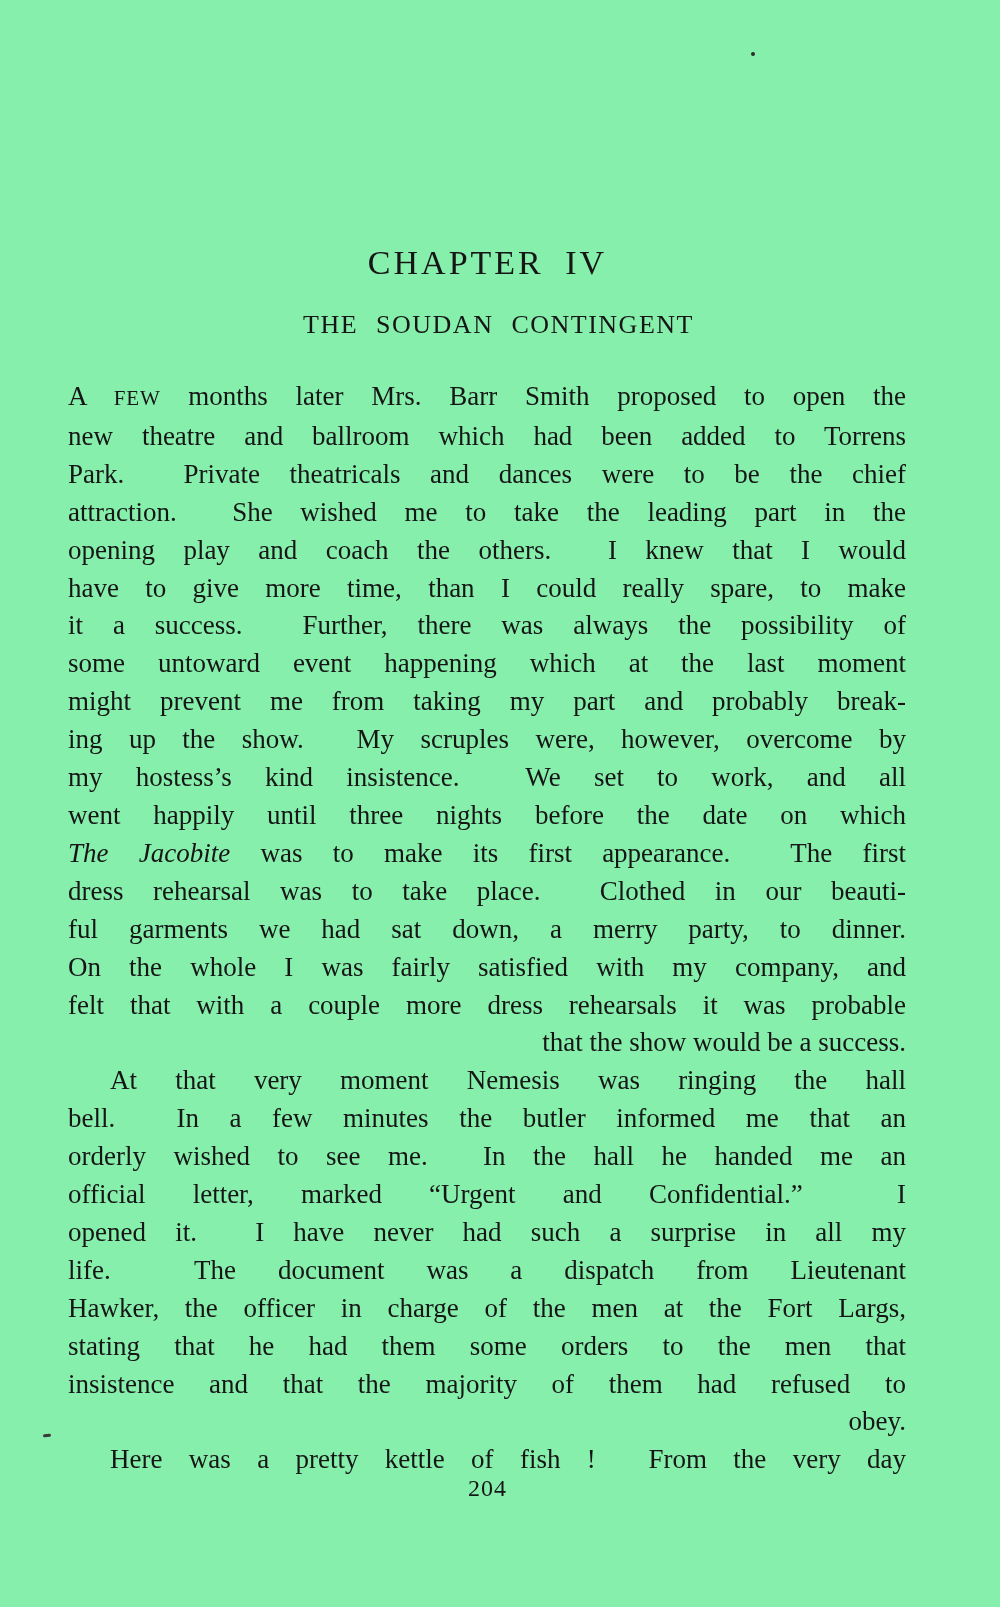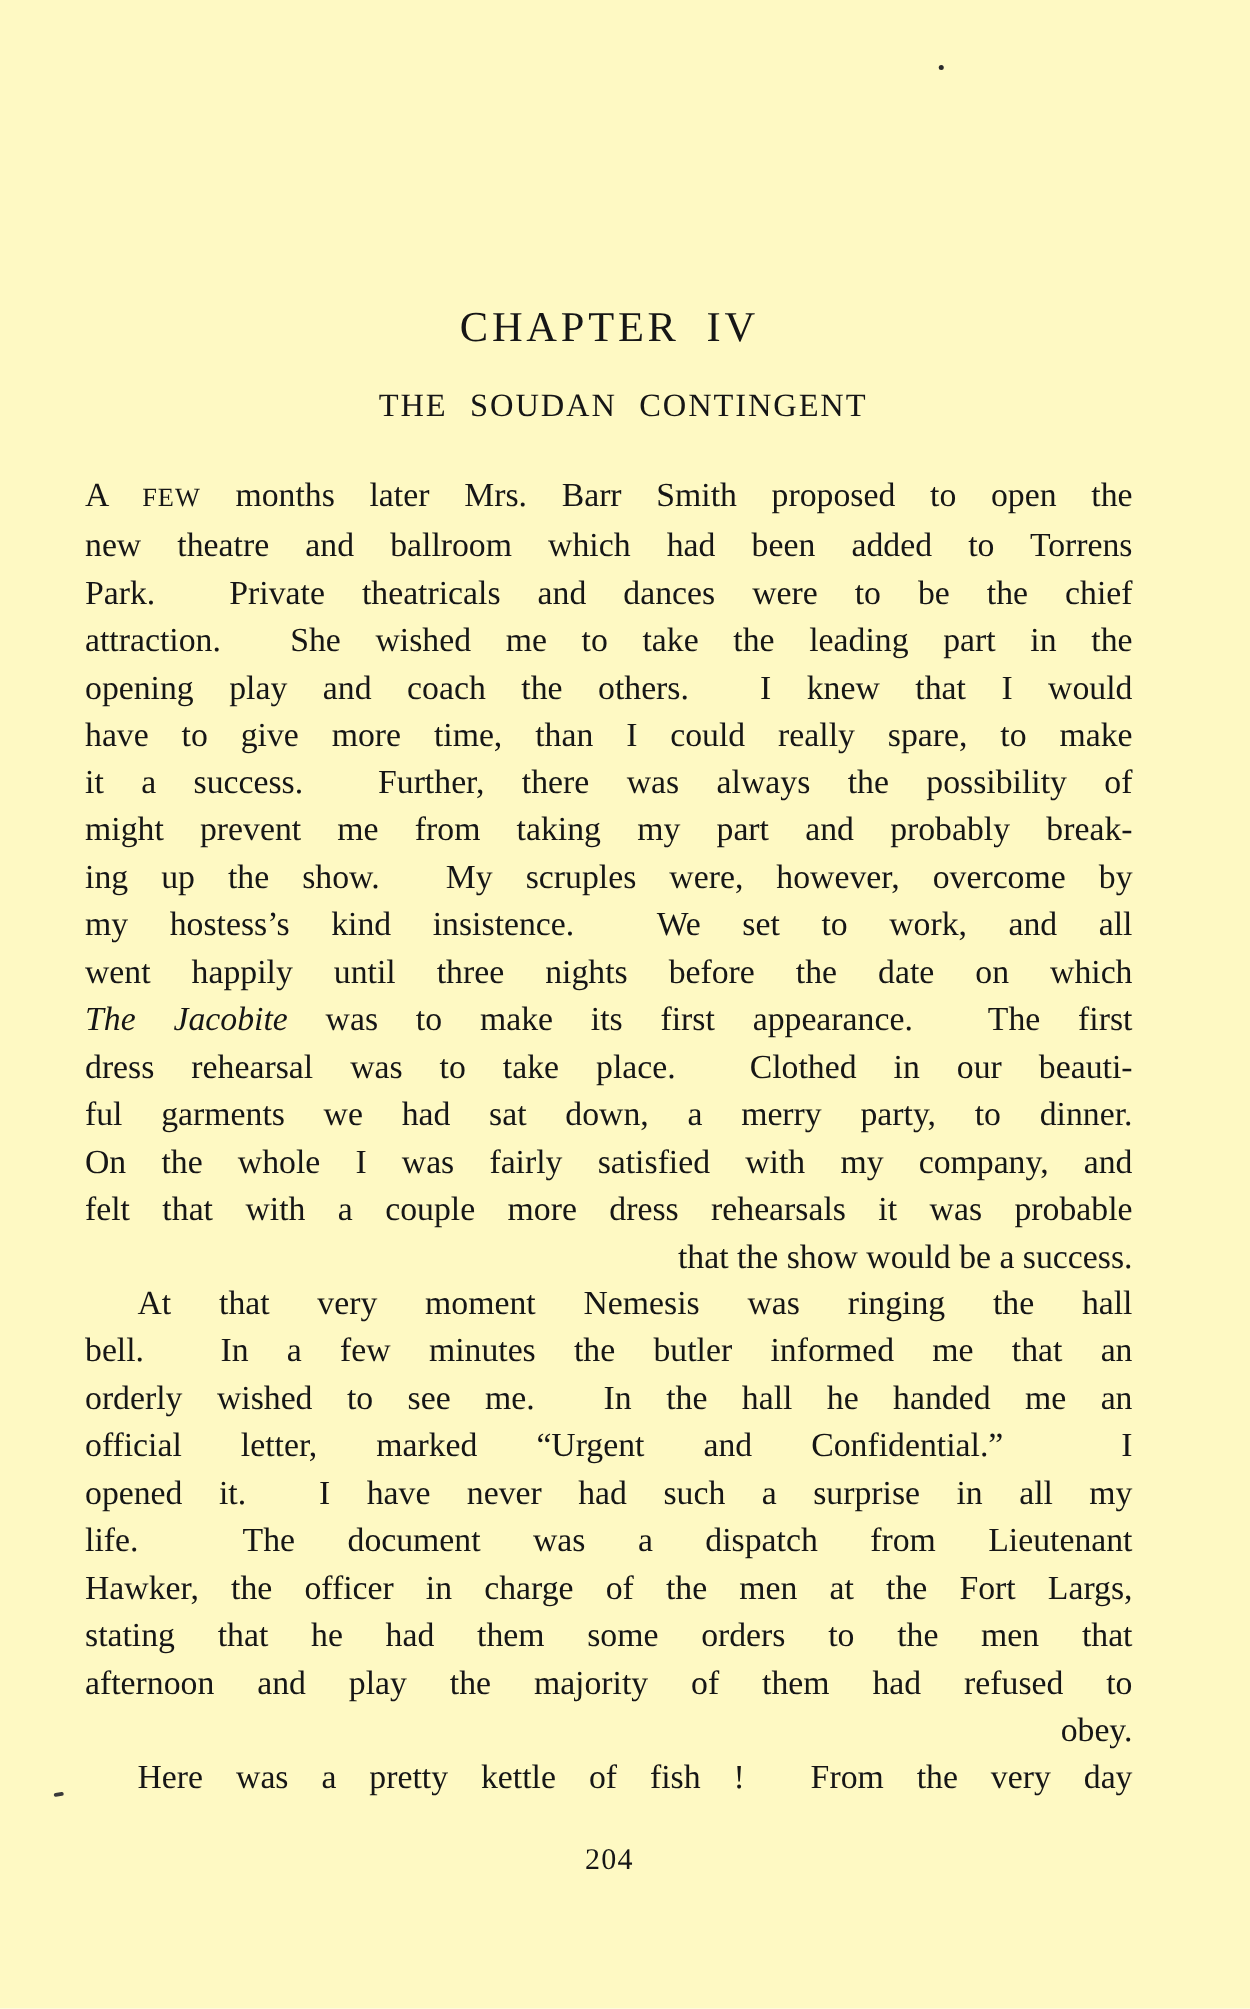--- a/index.html
+++ b/index.html
@@ -1,20 +1,20 @@
 <!DOCTYPE html>
 <html><head>
 <meta charset="utf-8">
 <style>
   html, body { margin: 0; padding: 0; background: #ffffff; }
   .page {
     position: relative;
     width: 1000px;
     height: 1607px;
-    background: #fef9c3;
+    background: #86efac;
     font-family: "Liberation Serif", serif;
     color: #161616;
     overflow: hidden;
   }
   .chapter-title {
     position: absolute;
     left: 0; top: 246px;
     width: 975px;
     text-align: center;
     font-size: 34px;
@@ -84,39 +84,40 @@
   <h2 class="section-title" style="font-weight:normal; margin:0;">THE SOUDAN CONTINGENT</h2>
 
   <div class="body-text">
       <div class="line j">A <span class="sc">FEW</span> months later Mrs. Barr Smith proposed to open the</div>
       <div class="line j">new theatre and ballroom which had been added to Torrens</div>
       <div class="line j">Park.&nbsp; Private theatricals and dances were to be the chief</div>
       <div class="line j">attraction.&nbsp; She wished me to take the leading part in the</div>
       <div class="line j">opening play and coach the others.&nbsp; I knew that I would</div>
       <div class="line j">have to give more time, than I could really spare, to make</div>
       <div class="line j">it a success.&nbsp; Further, there was always the possibility of</div>
+      <div class="line j">some untoward event happening which at the last moment</div>
       <div class="line j">might prevent me from taking my part and probably break-</div>
       <div class="line j">ing up the show.&nbsp; My scruples were, however, overcome by</div>
       <div class="line j">my hostess’s kind insistence.&nbsp; We set to work, and all</div>
       <div class="line j">went happily until three nights before the date on which</div>
       <div class="line j"><i>The Jacobite</i> was to make its first appearance.&nbsp; The first</div>
       <div class="line j">dress rehearsal was to take place.&nbsp; Clothed in our beauti-</div>
       <div class="line j">ful garments we had sat down, a merry party, to dinner.</div>
       <div class="line j">On the whole I was fairly satisfied with my company, and</div>
       <div class="line j">felt that with a couple more dress rehearsals it was probable</div>
       <div class="line">that the show would be a success.</div>
       <div class="line j ind">At that very moment Nemesis was ringing the hall</div>
       <div class="line j">bell.&nbsp; In a few minutes the butler informed me that an</div>
       <div class="line j">orderly wished to see me.&nbsp; In the hall he handed me an</div>
       <div class="line j">official letter, marked “Urgent and Confidential.”&nbsp; I</div>
       <div class="line j">opened it.&nbsp; I have never had such a surprise in all my</div>
       <div class="line j">life.&nbsp; The document was a dispatch from Lieutenant</div>
       <div class="line j">Hawker, the officer in charge of the men at the Fort Largs,</div>
       <div class="line j">stating that he had them some orders to the men that</div>
-      <div class="line j">afternoon and play the majority of them had refused to</div>
+      <div class="line j">insistence and that the majority of them had refused to</div>
       <div class="line">obey.</div>
       <div class="line j ind">Here was a pretty kettle of fish !&nbsp; From the very day</div>
     </div>
 
   <div class="speck-dash"></div>
 
   <div class="page-number">204</div>
 
 </div>
 

